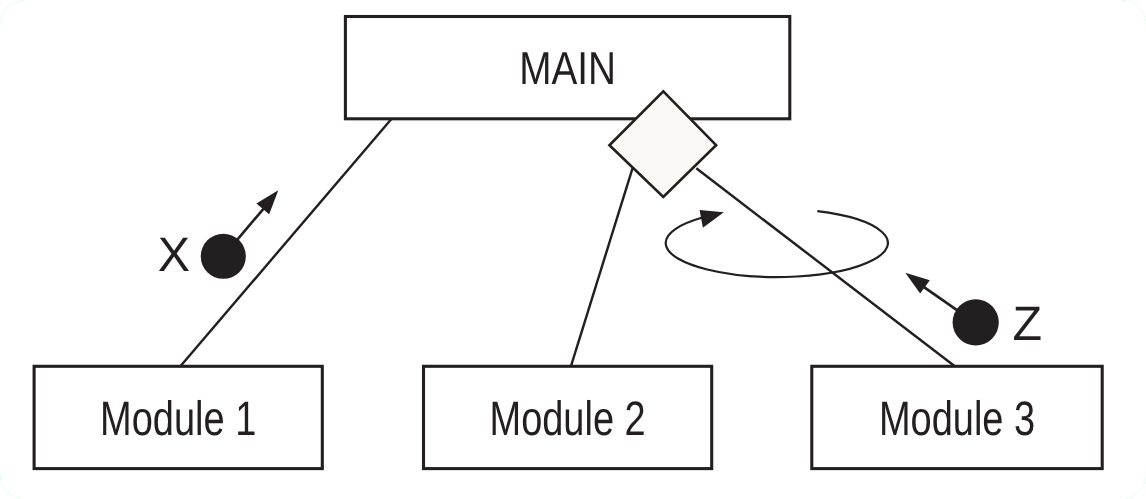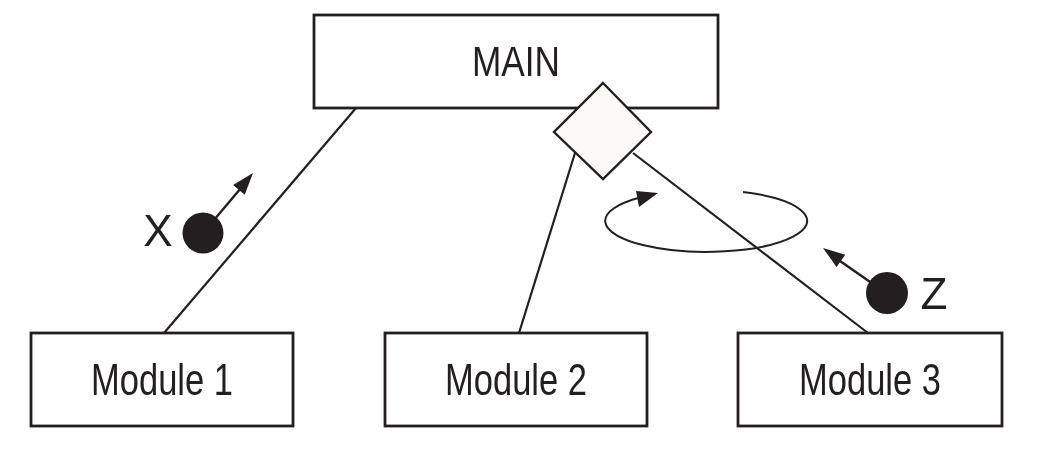--- a/index.html
+++ b/index.html
@@ -6,20 +6,21 @@
     margin: 0;
     padding: 0;
     background: #ffffff;
   }
   .stage {
     position: relative;
     width: 1042px;
     height: 454px;
     background: #86efac;
     overflow: hidden;
+    border-radius: 23px;
   }
   svg { display: block; }
   .box {
     fill: #ffffff;
     stroke: #231f20;
     stroke-width: 2.8;
   }
   .conn {
     stroke: #231f20;
     stroke-width: 2.2;

